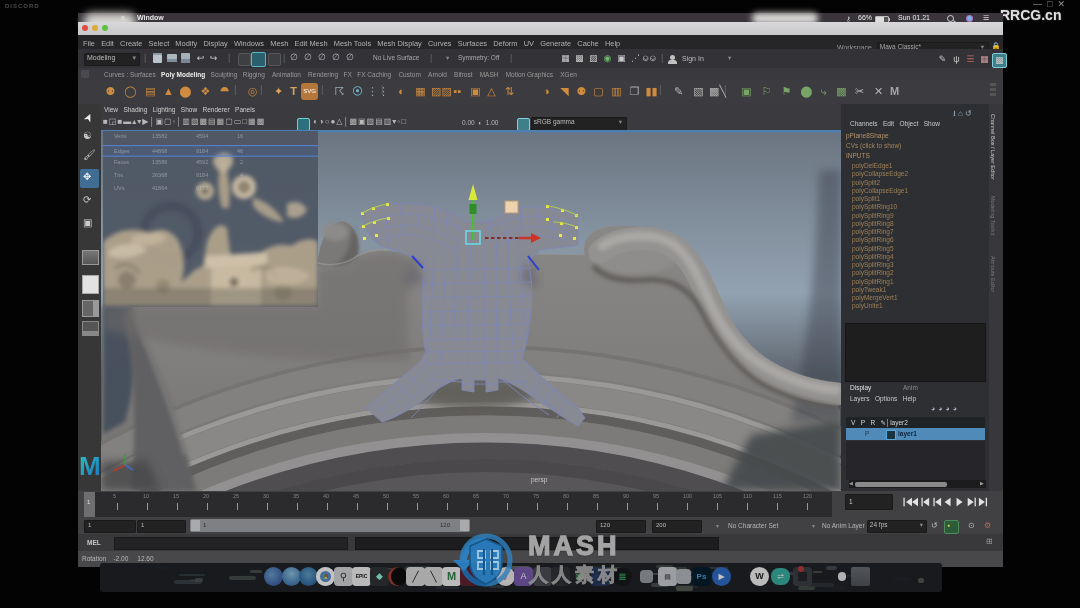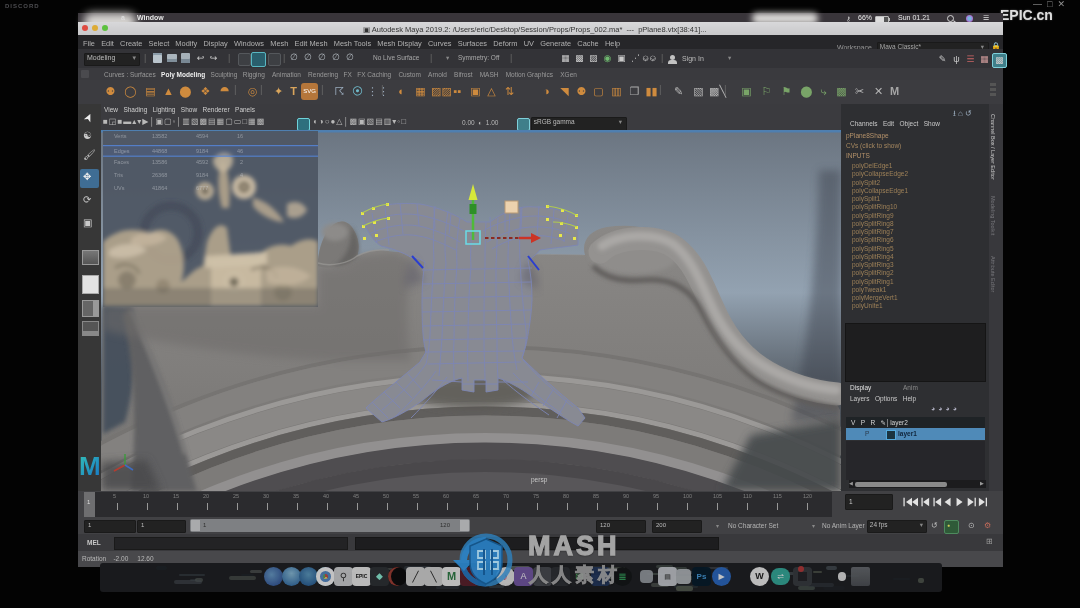--- a/index.html
+++ b/index.html
@@ -10,21 +10,21 @@
 .fld{background:#222;border:1px solid #1a1a1a;border-radius:1px;}
 .ic{position:absolute;top:2px;width:13px;height:13px;border-radius:2px;font-size:9px;line-height:13px;text-align:center;color:#c9c9c9;}
 .sh{position:absolute;width:17px;height:17px;border-radius:2px;font-size:11px;line-height:17px;text-align:center;color:#cf8b3e;}
 .dock-ic{position:absolute;width:19px;height:19px;border-radius:4px;}
 </style></head>
 <body>
 <div id="root">
 
   <div class="a tx" style="left:5px;top:3px;font-size:6px;color:#4e4e52;letter-spacing:1px;font-weight:bold;">DISCORD</div>
   <div class="a tx" style="left:1033px;top:-1px;font-size:9px;color:#909090;">—&nbsp;&nbsp;□&nbsp;&nbsp;✕</div>
-  <div class="a tx" style="left:1000px;top:7px;font-size:14px;font-weight:bold;color:#dedede;text-shadow:0 0 2px rgba(255,255,255,.35);">EPIC.cn</div>
+  <div class="a tx" style="left:1000px;top:7px;font-size:14px;font-weight:bold;color:#dedede;text-shadow:0 0 2px rgba(255,255,255,.35);">RRCG.cn</div>
 
   <div id="maya">
 
     <div class="mrow" style="top:0;height:9px;background:#39353a;"></div>
     <div class="a" style="left:6px;top:0px;width:52px;height:18px;background:#e8e6e2;border-radius:8px;filter:blur(4px);opacity:.9;"></div>
     <div class="a tx" style="left:43px;top:1px;font-size:7px;font-weight:bold;color:#ddd;">a</div>
     <div class="a tx" style="left:59px;top:1px;font-size:7px;font-weight:bold;color:#e8e8e8;">Window</div>
     <div class="a" style="left:674px;top:0px;width:66px;height:11px;background:#ecebe8;border-radius:5px;filter:blur(3px);opacity:.92;"></div>
     <div class="a tx" style="left:768px;top:1.5px;font-size:6.5px;color:#cfcfcf;">⚷</div>
     <div class="a tx" style="left:780px;top:1px;font-size:7px;color:#ececec;">66%</div>
@@ -33,21 +33,20 @@
     <div class="a tx" style="left:820px;top:1px;font-size:7px;color:#ececec;">Sun 01.21</div>
     <div class="a" style="left:869px;top:2px;width:5px;height:5px;border:1.2px solid #d5d5d5;border-radius:50%;"></div>
     <div class="a" style="left:875px;top:8px;width:3px;height:1.2px;background:#d5d5d5;transform:rotate(40deg);"></div>
     <div class="a" style="left:888px;top:2px;width:7px;height:7px;border-radius:50%;background:radial-gradient(circle,#7ab5e0 30%,#b06ad0 70%);"></div>
     <div class="a tx" style="left:905px;top:1px;font-size:7px;color:#e2e2e2;">☰</div>
 
     <div class="mrow" style="top:9px;height:13px;background:linear-gradient(#d8d8da,#c8c8ca);border-bottom:1px solid #9a9a9a;"></div>
     <div class="a" style="left:4px;top:12px;width:6px;height:6px;border-radius:50%;background:#df4b41;"></div>
     <div class="a" style="left:14px;top:12px;width:6px;height:6px;border-radius:50%;background:#ddab35;"></div>
     <div class="a" style="left:24px;top:12px;width:6px;height:6px;border-radius:50%;background:#5cc13e;"></div>
-    <div class="a tx" style="left:285px;top:12px;font-size:7.5px;color:#333;">▣ Autodesk Maya 2019.2: /Users/eric/Desktop/Session/Props/Props_002.ma* &nbsp;---&nbsp; pPlane8.vtx[38:41]...</div>
 
     <div class="mrow" style="top:22px;height:14px;background:#262629;"></div>
     <div class="a tx" style="left:5px;top:26.5px;font-size:7px;color:#b2b2b2;transform:scale(1.06,.95);transform-origin:0 0;">File&nbsp;&nbsp;&nbsp;Edit&nbsp;&nbsp;&nbsp;Create&nbsp;&nbsp;&nbsp;Select&nbsp;&nbsp;&nbsp;Modify&nbsp;&nbsp;&nbsp;Display&nbsp;&nbsp;&nbsp;Windows&nbsp;&nbsp;&nbsp;Mesh&nbsp;&nbsp;&nbsp;Edit Mesh&nbsp;&nbsp;&nbsp;Mesh Tools&nbsp;&nbsp;&nbsp;Mesh Display&nbsp;&nbsp;&nbsp;Curves&nbsp;&nbsp;&nbsp;Surfaces&nbsp;&nbsp;&nbsp;Deform&nbsp;&nbsp;&nbsp;UV&nbsp;&nbsp;&nbsp;Generate&nbsp;&nbsp;&nbsp;Cache&nbsp;&nbsp;&nbsp;Help</div>
     <div class="a tx" style="left:759px;top:31px;font-size:7px;color:#999;">Workspace</div>
     <div class="a fld tx" style="left:799px;top:29px;width:110px;height:11px;font-size:6.5px;color:#a8a8a8;">&nbsp;Maya Classic*<span style="position:absolute;right:4px;color:#888;">▾</span></div>
     <div class="a tx" style="left:913px;top:29px;font-size:8px;color:#caa92f;">🔒</div>
 
     <div class="mrow" style="top:36px;height:19px;background:#333337;"></div>
     <div id="statusrow">
       <div class="a fld tx" style="left:6px;top:40px;width:54px;height:11px;font-size:7px;color:#bbb;">&nbsp;Modeling<span style="position:absolute;right:3px;color:#888;">▾</span></div>

